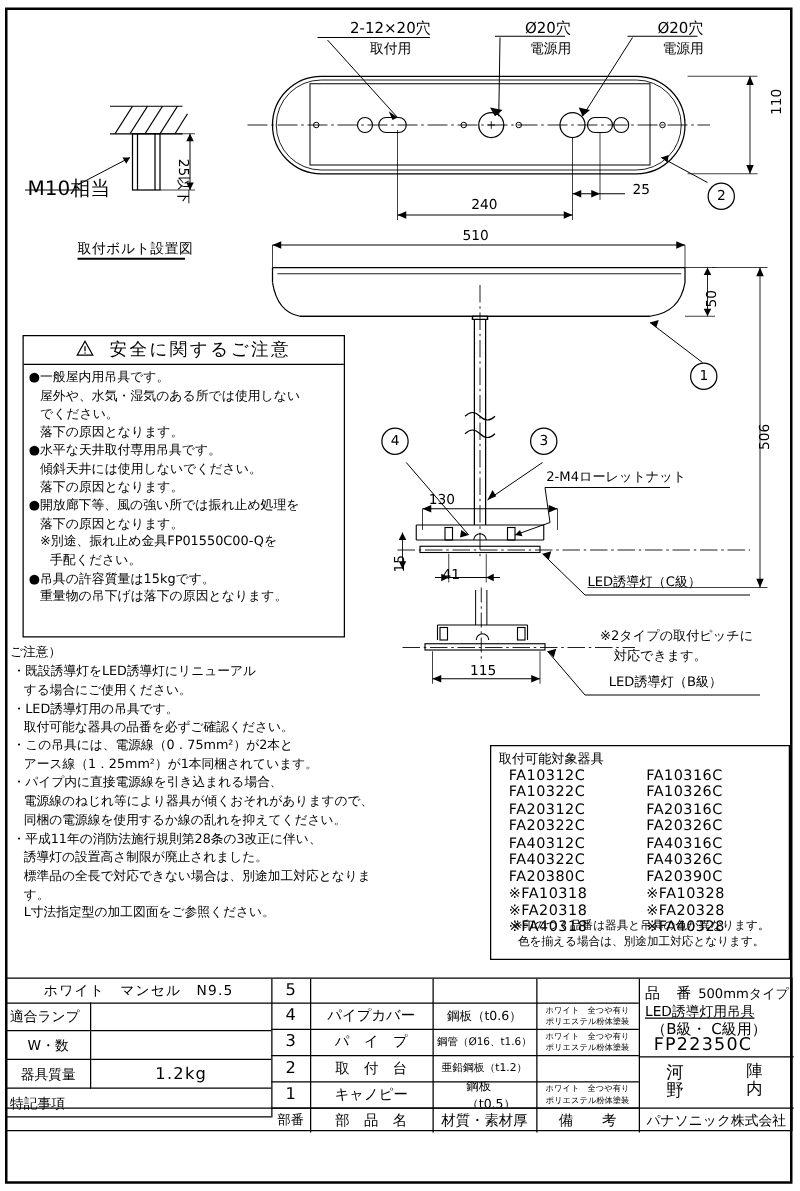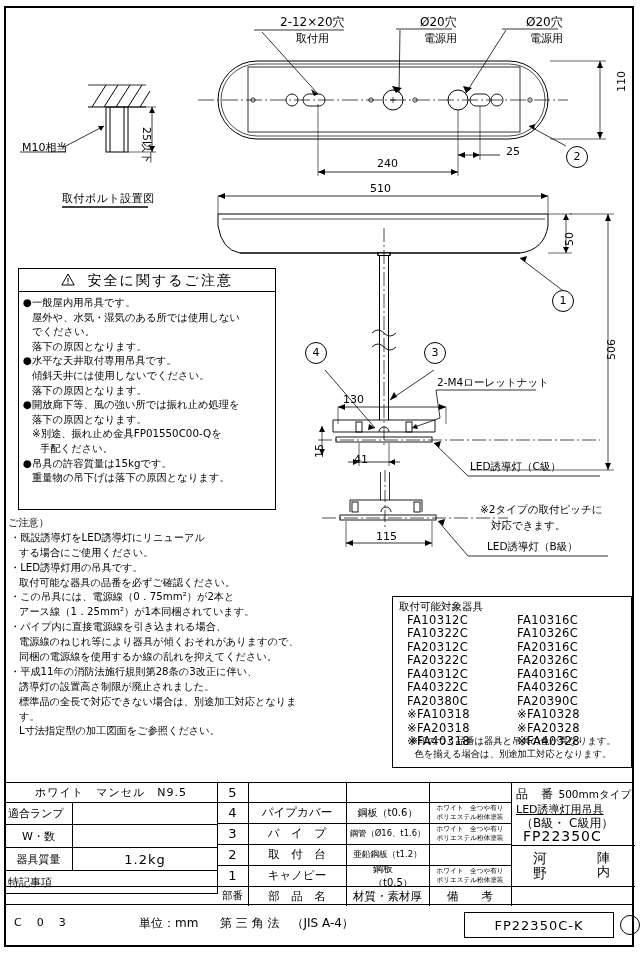--- a/index.html
+++ b/index.html
@@ -270,21 +270,21 @@
       <polygon points="432,543 425,540 425,546" fill="#000" stroke="none"></polygon>
       <line x1="346" y1="521" x2="346" y2="547" stroke-width="0.6"></line>
       <line x1="432" y1="521" x2="432" y2="547" stroke-width="0.6"></line>
 
       <line x1="438" y1="521" x2="468" y2="556" stroke-width="0.8"></line>
       <polygon points="438,521 443,526 445,519" fill="#000" stroke="none"></polygon>
       <line x1="468" y1="556" x2="608" y2="556" stroke-width="0.8"></line>
     </g>
   </svg>
 
-  <div class="txt" style="left:22px;top:142px;font-size:11px;">M10相当</div>
+  <div class="txt" style="left:22px;top:142px;font-size:16px;">M10相当</div>
   <div class="txt" style="left:152px;top:127px;font-size:11px;transform:rotate(90deg);transform-origin:left top;">25以下</div>
   <div class="txt" style="left:62px;top:193px;font-size:11px;letter-spacing:.5px;">取付ボルト設置図</div>
 
   <div class="txt" style="left:280px;top:16px;font-size:12px;">2-12×20穴</div>
   <div class="txt" style="left:296px;top:33px;font-size:11px;">取付用</div>
 
   <div class="txt" style="left:420px;top:16px;font-size:12px;">Ø20穴</div>
   <div class="txt" style="left:424px;top:33px;font-size:11px;">電源用</div>
 
   <div class="txt" style="left:526px;top:16px;font-size:12px;">Ø20穴</div>
@@ -466,23 +466,17 @@
       <div class="abs" style="left:10px;top:32px;font-size:12px;">（B級・ C級用）</div>
       <div class="abs" style="left:12px;top:45px;font-size:14px;letter-spacing:1px;">FP22350C</div>
     </div>
     <div class="ln hl" style="left:506px;top:62px;width:124px;"></div>
 
     <div class="abs" style="left:528px;top:68px;font-size:14px;line-height:1.05;white-space:pre;">河
 野</div>
     <div class="abs" style="left:592px;top:68px;font-size:13px;line-height:1.05;white-space:pre;">陣
 内</div>
 
+    <div class="cell" style="left:506px;top:103px;width:124px;height:20px;font-size:11px;">パナソニック株式会社</div>
   </div>
 
-  <div id="footer-row">
-    <div class="abs" style="left:10px;top:10px;font-size:11px;letter-spacing:2px;">C　0　3</div>
-    <div class="abs" style="left:135px;top:10px;font-size:12px;">単位：mm</div>
-    <div class="abs" style="left:216px;top:10px;font-size:12px;">第 三 角 法　（JIS A-4）</div>
-    <div id="pn-box">FP22350C-K</div>
-    <div id="pn-circle"></div>
-  </div>
 
 </div>
 
 </body></html>

